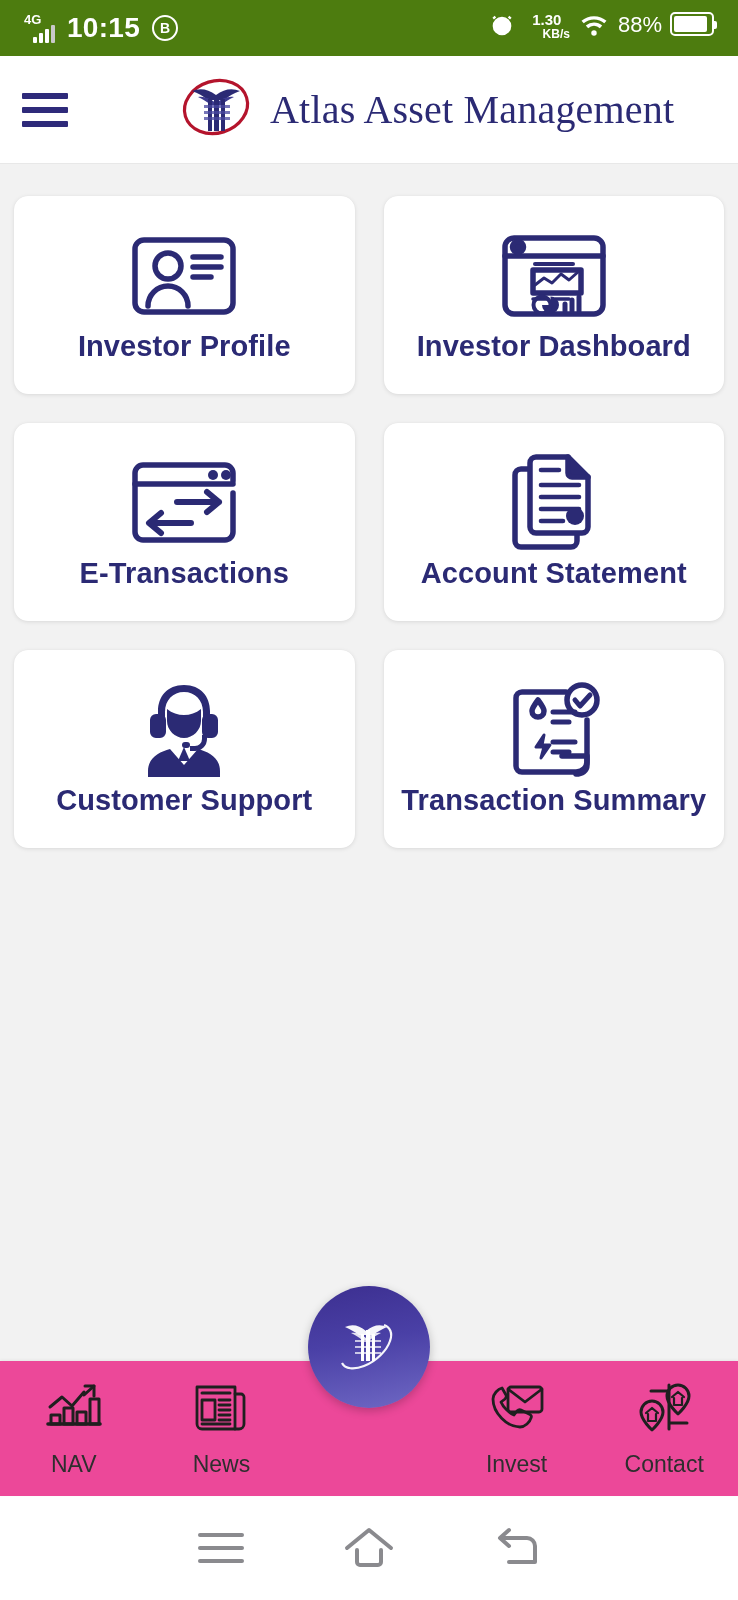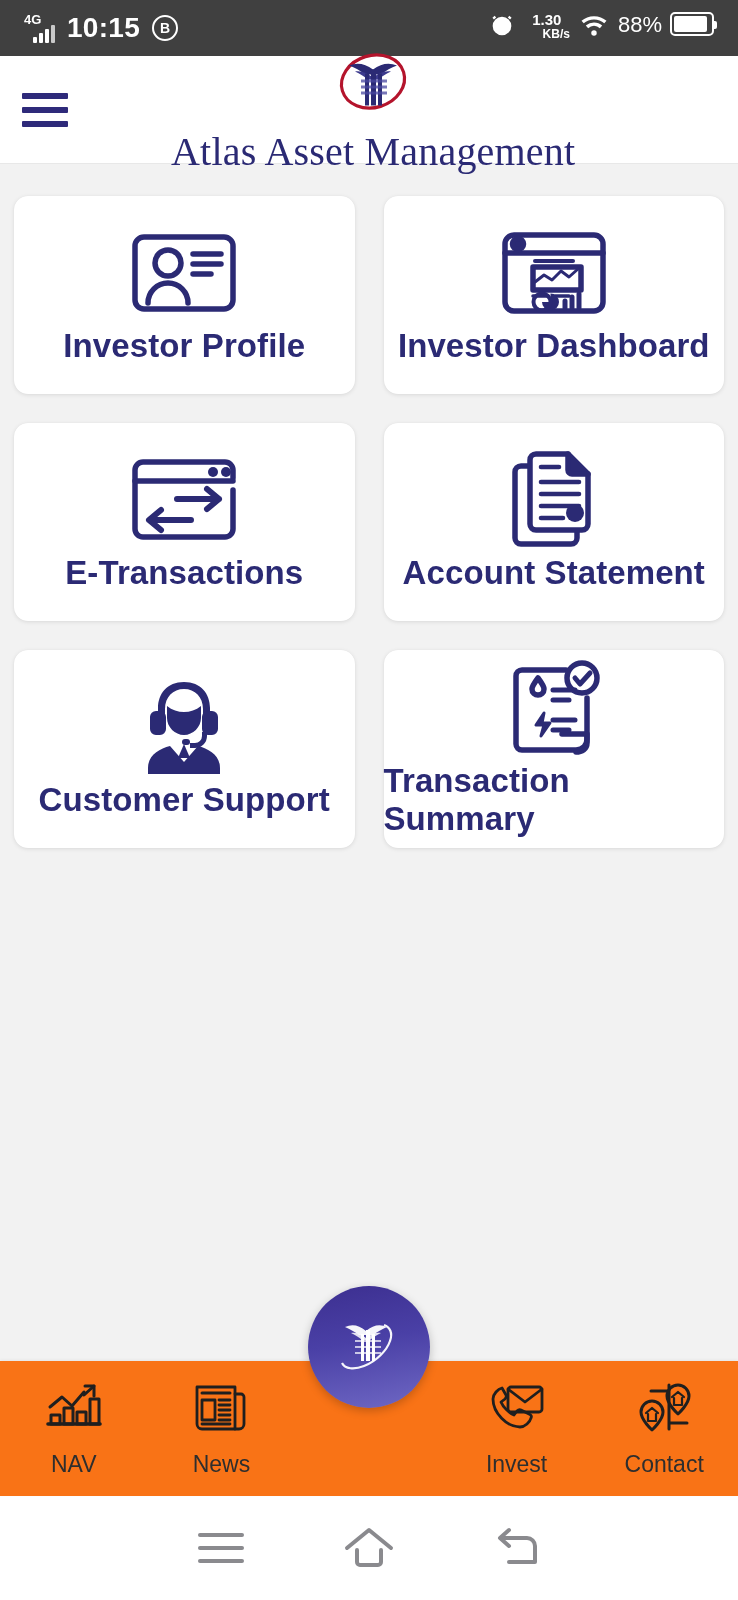--- a/index.html
+++ b/index.html
@@ -12,21 +12,21 @@
   .phone {
     position: relative;
     width: 738px; height: 1600px;
     display: flex; flex-direction: column;
     background: #f2f2f2;
   }
 
   
   .statusbar {
     height: 56px;
-    background: #404040;
+    background: #4d7c0f;
     display: flex; align-items: center;
     padding: 0 24px;
     color: #ffffff;
     flex: 0 0 56px;
   }
   .sb-left { display: flex; align-items: center; gap: 12px; }
   .sb-right { margin-left: auto; display: flex; align-items: flex-start; gap: 8px; }
   .sb-time { font-size: 28px; font-weight: 600; letter-spacing: .3px; }
   .net-wrap { display: flex; align-items: flex-end; gap: 1px; position: relative; height: 30px; }
   .net-label { font-size: 13px; font-weight: 700; position: absolute; top: -1px; left: 0; }
@@ -57,46 +57,46 @@
 
   
   .appbar {
     height: 108px; background:#ffffff;
     display:flex; align-items:center; padding:0 22px;
     flex: 0 0 108px; position: relative;
     border-bottom: 1px solid #e8e8e8;
   }
   .hamburger { width: 46px; height: 34px; display:flex; flex-direction:column; justify-content:space-between; cursor:pointer; }
   .hamburger span { display:block; height:6px; background:#2e2a7a; border-radius:1px; }
-  .brand { position:absolute; left:171px; top:50%; transform:translateY(-50%); display:flex; align-items:center; gap:4px;flex-direction:column; }
+  .brand { position:absolute; left:178px; top:50%; transform:translateY(-50%); display:flex; align-items:center; gap:16px; }
   .brand-text {
     font-family: "Liberation Serif", serif;
     font-size: 40px; color:#2b2a74; letter-spacing:.2px; white-space:nowrap;
   }
 
   
   .content { flex: 1 1 auto; padding: 32px 14px 0 14px; overflow:hidden; }
   .grid { display:grid; grid-template-columns: 1fr 1fr; gap: 29px 29px; }
   .card {
     background:#ffffff; border-radius: 14px;
     height: 198px;
     display:flex; flex-direction:column; align-items:center; justify-content:center;
     box-shadow: 0 1px 4px rgba(0,0,0,.10), 0 0 1px rgba(0,0,0,.06);
     cursor:pointer;
   }
   .card .ico { height: 96px; display:flex; align-items:center; justify-content:center; }
   .card .ico svg { display:block; }
   .card .lbl {
     margin-top: 6px;
-    font-size: 33px; font-weight: 700; color:#2b2a74; letter-spacing: .1px;
+    font-size: 29px; font-weight: 700; color:#2b2a74; letter-spacing: .1px;
   }
 
   
   .bottomnav {
-    position:relative; height: 135px; background:#f97316;
+    position:relative; height: 135px; background:#ec4899;
     display:flex; align-items:flex-start; flex: 0 0 135px;
     box-shadow: 0 -1px 3px rgba(0,0,0,.06);
   }
   .navitem {
     flex:1; display:flex; flex-direction:column; align-items:center;
     padding-top: 20px; gap: 14px; cursor:pointer;
   }
   .navitem.spacer { visibility:hidden; }
   .navitem .nlbl { font-size: 23px; color:#2e2e2e; font-family:"Liberation Sans", sans-serif; }
   .fab {

